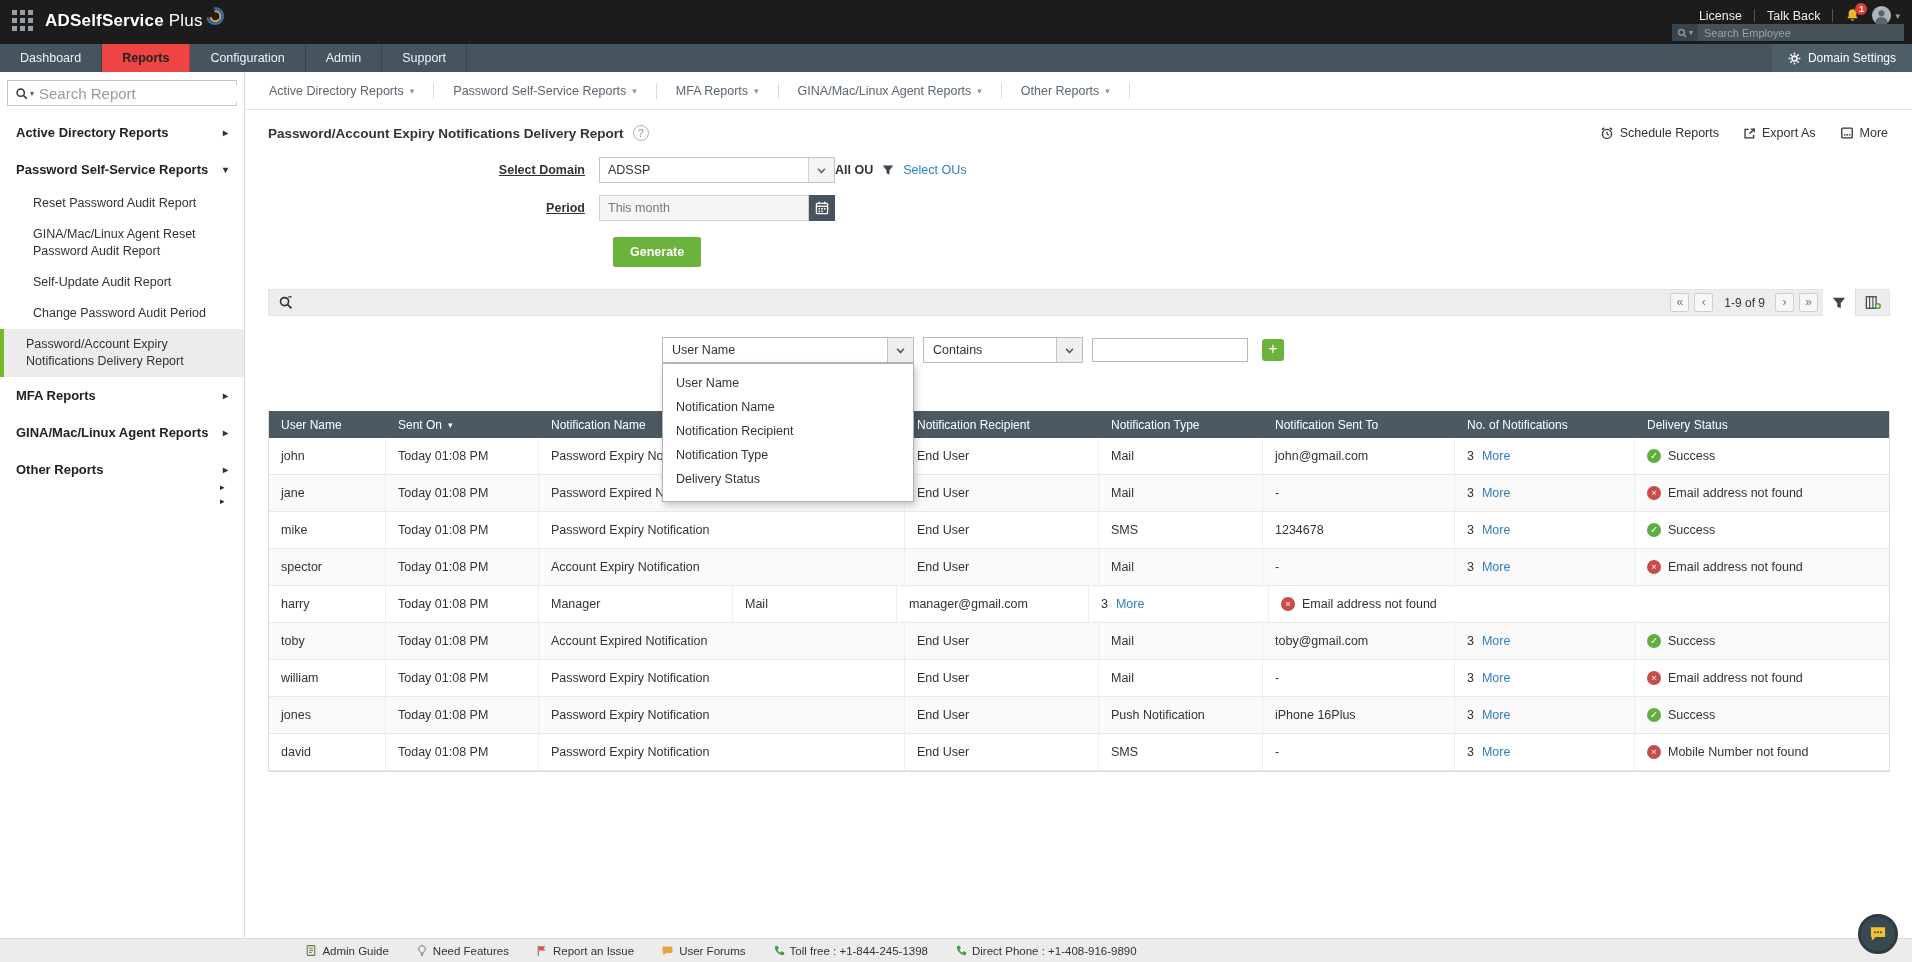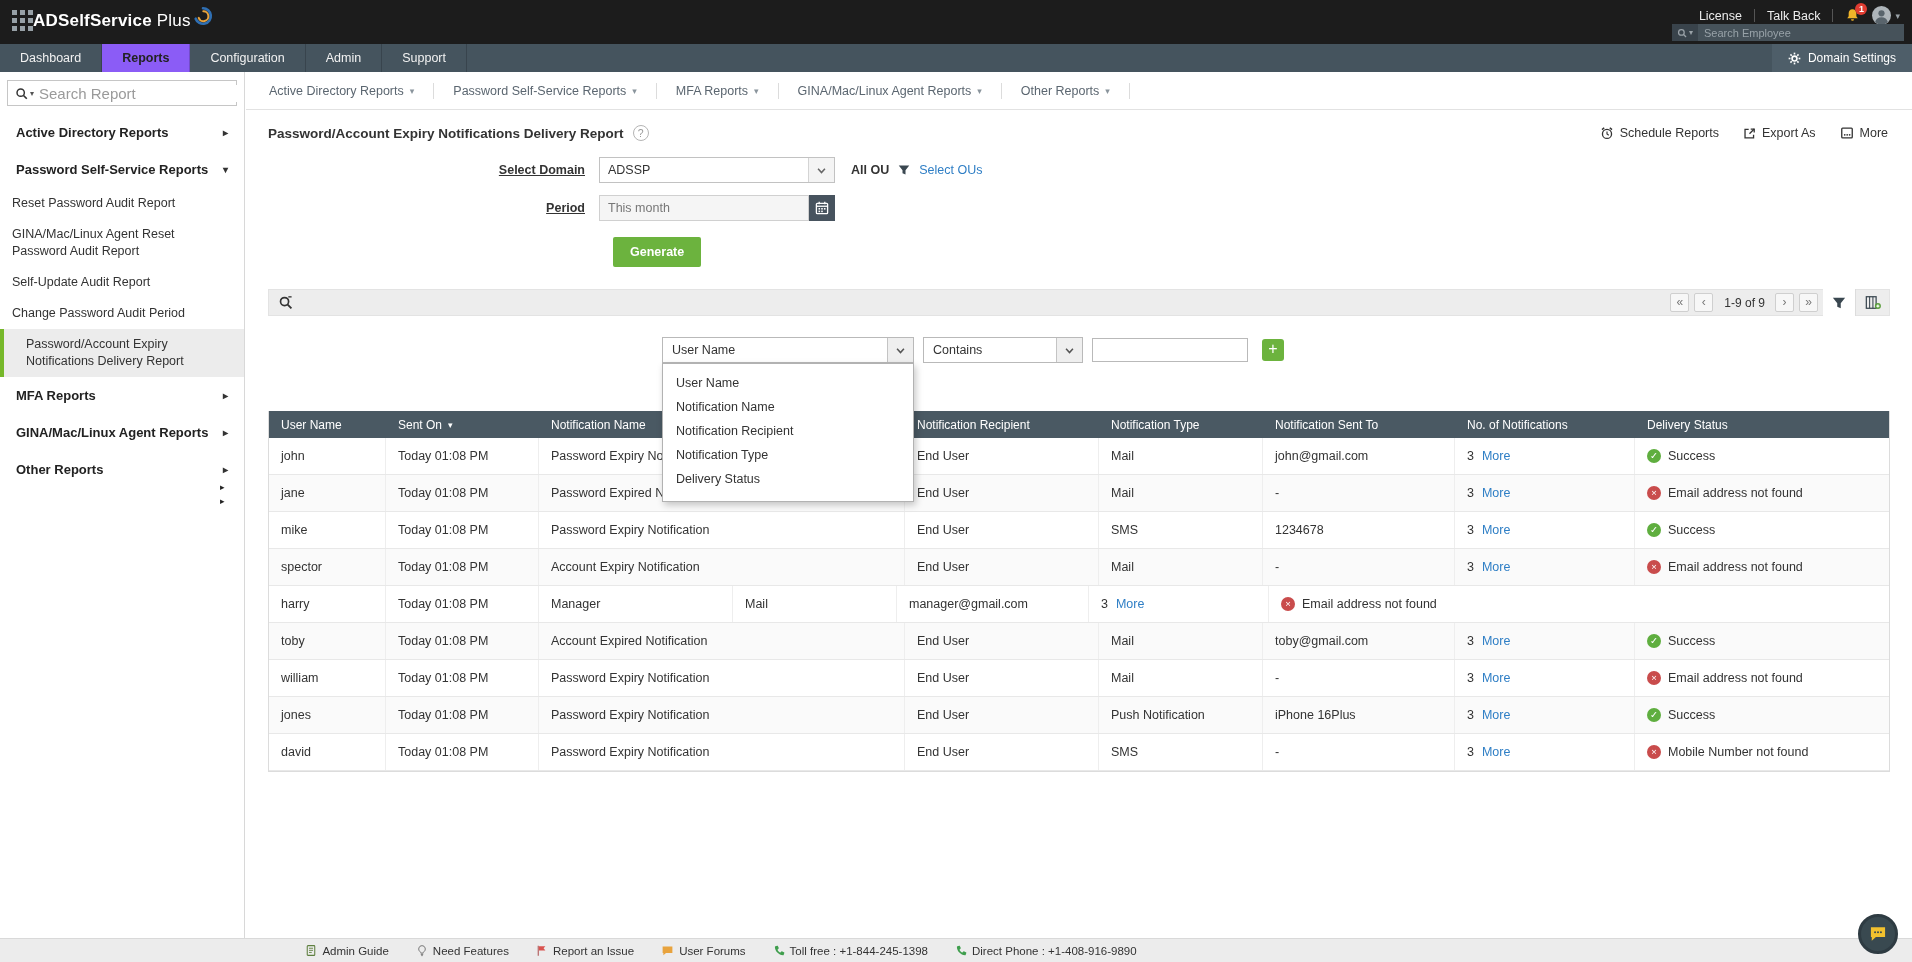--- a/index.html
+++ b/index.html
@@ -2,53 +2,53 @@
 <html><head>
 <meta charset="utf-8">
 <style>
   * { margin:0; padding:0; box-sizing:border-box; }
   html,body { width:1912px; height:962px; overflow:hidden; background:#fff;
               font-family:"Liberation Sans", sans-serif; }
   svg { display:block; }
 
   
   .topbar { position:absolute; left:0; top:0; width:100%; height:44px; background:#1c1c1c; z-index:30; }
-  .logo-area { position:absolute; left:12px; top:10px; display:flex; align-items:center; }
+  .logo-area { position:absolute; left:12px; top:10px; display:flex; align-items:center; gap:12px; }
   .grid-icon { display:grid; grid-template-columns:repeat(3,5px); grid-gap:3px; cursor:pointer; }
   .grid-icon i { width:5px; height:5px; background:#97a0a6; }
   .logo-text { color:#fff; font-size:17px; font-weight:bold; letter-spacing:.2px; display:flex; align-items:baseline; }
   .logo-text .lt { font-weight:300; margin-left:5px; }
   .swirl { margin-left:2px; margin-top:-10px; }
   .top-links { position:absolute; right:12px; top:6px; display:flex; align-items:center; gap:12px; color:#ececec; font-size:12.5px; }
   .top-sep { width:1px; height:13px; background:#555; }
   .bell-wrap { position:relative; cursor:pointer; }
   .badge { position:absolute; top:-5px; right:-7px; background:#e03c31; color:#fff; border-radius:8px;
            font-size:9px; line-height:12px; min-width:12px; text-align:center; padding:0 2px; font-weight:bold; }
   .avatar-wrap { display:flex; align-items:center; gap:4px; cursor:pointer; color:#9aa2a8; font-size:9px; }
   .emp-search { position:absolute; right:8px; top:24px; width:232px; height:17px; background:#46525a; display:flex; align-items:center; }
   .emp-search .sicon { width:26px; height:100%; background:#39434b; display:flex; align-items:center; justify-content:center; gap:2px; color:#9aa2a8; font-size:8px; }
   .emp-search input { flex:1; background:transparent; border:none; outline:none; color:#cfd6da; font-size:11px; padding:0 6px; font-family:inherit; }
   .emp-search input::placeholder { color:#98a2a8; }
 
   
   .navbar { position:absolute; left:0; top:44px; width:100%; height:28px; background:#45545e; display:flex; z-index:29; }
   .tab { padding:0 20px; line-height:28px; color:#f2f2f2; font-size:12.5px; border-right:1px solid rgba(0,0,0,.18); cursor:pointer; }
-  .tab.active { background:#8b5cf6; color:#222; font-weight:bold; }
+  .tab.active { background:#ef4444; color:#222; font-weight:bold; }
   .domain-settings { margin-left:auto; background:#4e5e69; padding:0 16px; display:flex; align-items:center; gap:7px; color:#fff; font-size:12px; cursor:pointer; }
 
   
   .sidebar { position:absolute; left:0; top:72px; width:245px; bottom:24px; background:#fff; border-right:1px solid #d8d8d8; z-index:5; }
   .search-report { margin:8px 7px; height:26px; border:1px solid #c6c6c6; display:flex; align-items:center; padding:0 7px; gap:5px; }
   .search-report .caret { font-size:8px; color:#555; margin-left:-3px; }
   .search-report input { flex:1; border:none; outline:none; font-size:15px; color:#444; font-family:inherit; }
   .search-report input::placeholder { color:#9a9a9a; }
   .side-list { margin-top:8px; }
   .side-section { padding:11px 16px; font-weight:bold; font-size:13px; color:#222; display:flex; align-items:center; cursor:pointer; }
   .side-section .arr { margin-left:auto; font-size:10px; color:#333; }
-  .side-sub { padding:7px 14px 7px 12px; font-size:12.5px; color:#333; line-height:17px; cursor:pointer; }
+  .side-sub { padding:7px 14px 7px 33px; font-size:12.5px; color:#333; line-height:17px; cursor:pointer; }
   .side-sub.active { background:#ececec; border-left:4px solid #76b82a; padding-left:22px; }
   .panel-handle { position:absolute; left:220px; top:408px; color:#222; font-size:9px; line-height:14px; cursor:pointer; }
 
   
   .main { position:absolute; left:246px; top:72px; right:0; bottom:24px; background:#fff; overflow:hidden; }
   .menubar { height:38px; border-bottom:1px solid #e2e2e2; display:flex; align-items:center; padding-left:4px; }
   .crumb { display:flex; align-items:center; gap:6px; padding:0 19px; font-size:12.5px; color:#5b6670; border-right:1px solid #dcdcdc; height:16px; cursor:pointer; }
   .crumb .arr { font-size:9px; color:#8a949c; }
 
   .title-row { display:flex; align-items:center; padding:15px 24px 4px 22px; }
@@ -57,21 +57,21 @@
                display:flex; align-items:center; justify-content:center; margin-left:9px; cursor:pointer; }
   .title-actions { margin-left:auto; display:flex; gap:24px; font-size:12.5px; color:#333; }
   .t-act { display:flex; align-items:center; gap:6px; cursor:pointer; }
 
   .form-area { padding-top:12px; font-size:12.5px; }
   .form-row { display:flex; align-items:center; margin-bottom:12px; }
   .form-label { width:353px; padding-right:14px; text-align:right; font-weight:bold; color:#333;text-decoration:underline; }
   .dm-select { width:236px; height:26px; border:1px solid #c2c2c2; display:flex; align-items:center; color:#333; cursor:pointer; }
   .dm-select .val { flex:1; padding-left:8px; }
   .chev-cell { width:26px; height:100%; border-left:1px solid #d4d4d4; background:#f4f4f4; display:flex; align-items:center; justify-content:center; }
-  .ou-group { margin-left:16px; display:flex; align-items:center; gap:9px; }
+  .ou-group { display:flex; align-items:center; gap:9px; }
   .ou-label { font-weight:bold; color:#333; }
   .link { color:#2e7ec5; cursor:pointer; }
   .period-input { width:210px; height:26px; background:#f5f5f5; border:1px solid #d0d0d0; color:#777; display:flex; align-items:center; padding-left:8px; }
   .cal-btn { width:26px; height:26px; background:#47535e; display:flex; align-items:center; justify-content:center; cursor:pointer; }
   .generate-btn { margin:4px 0 16px 367px; display:inline-block; background:#6cb33e; color:#fff; font-weight:bold;
                   font-size:12.5px; padding:8px 17px; border-radius:2px; border:none; cursor:pointer; font-family:inherit; }
 
   .report-panel { margin:6px 22px 0 22px; position:relative; }
   .grid-toolbar { height:27px; background:#ededed; border:1px solid #e3e3e3; display:flex; align-items:center; padding-left:9px; }
   .gt-right { margin-left:auto; display:flex; align-items:center; height:100%; }

